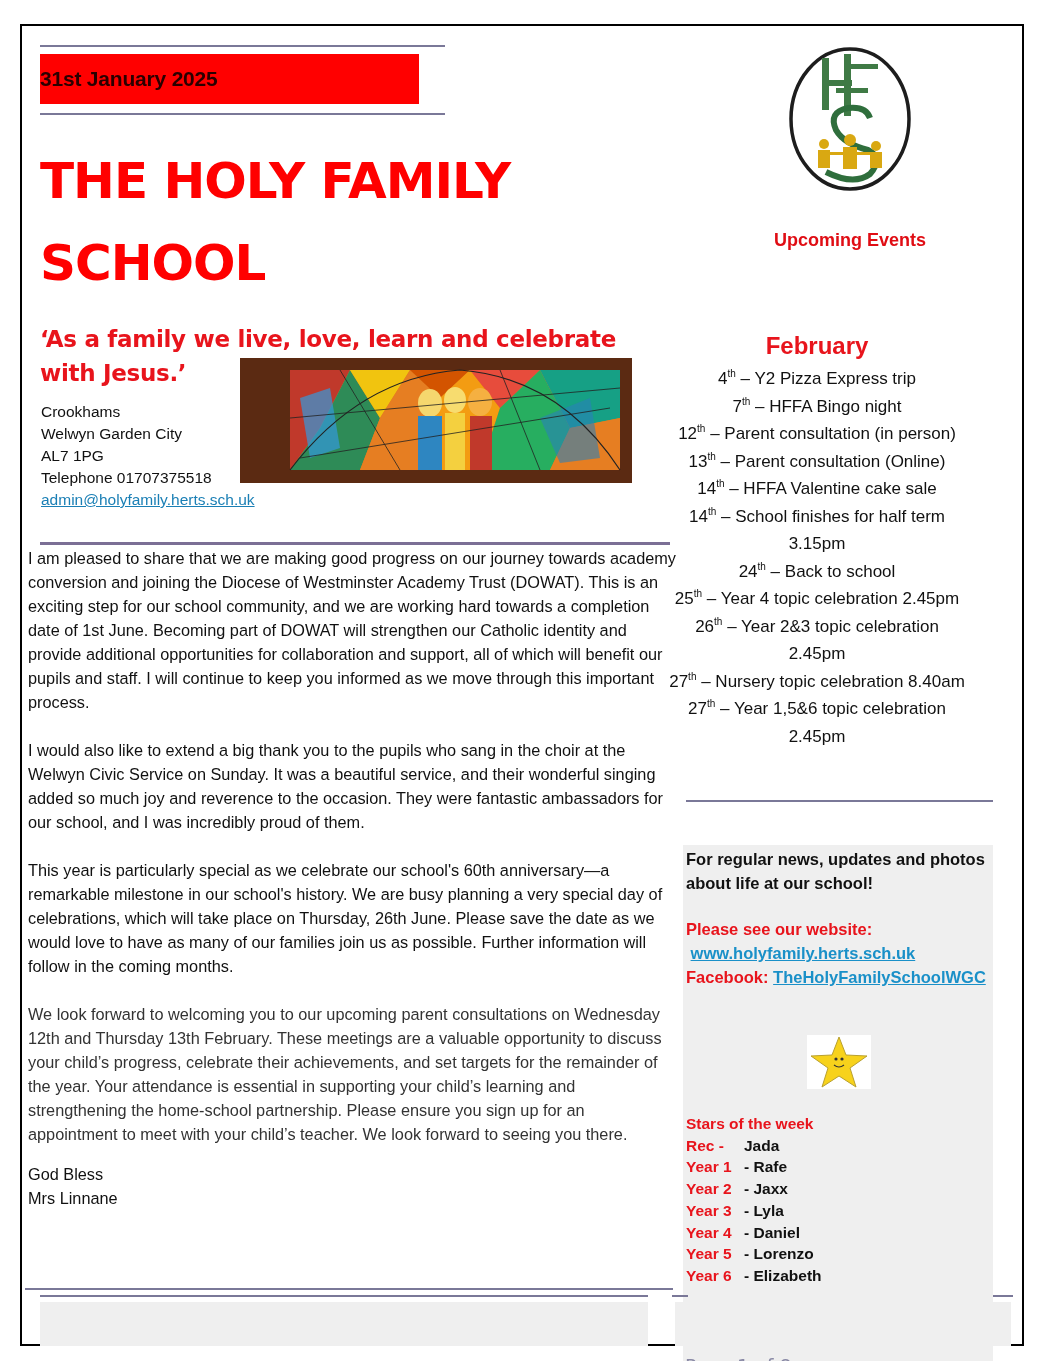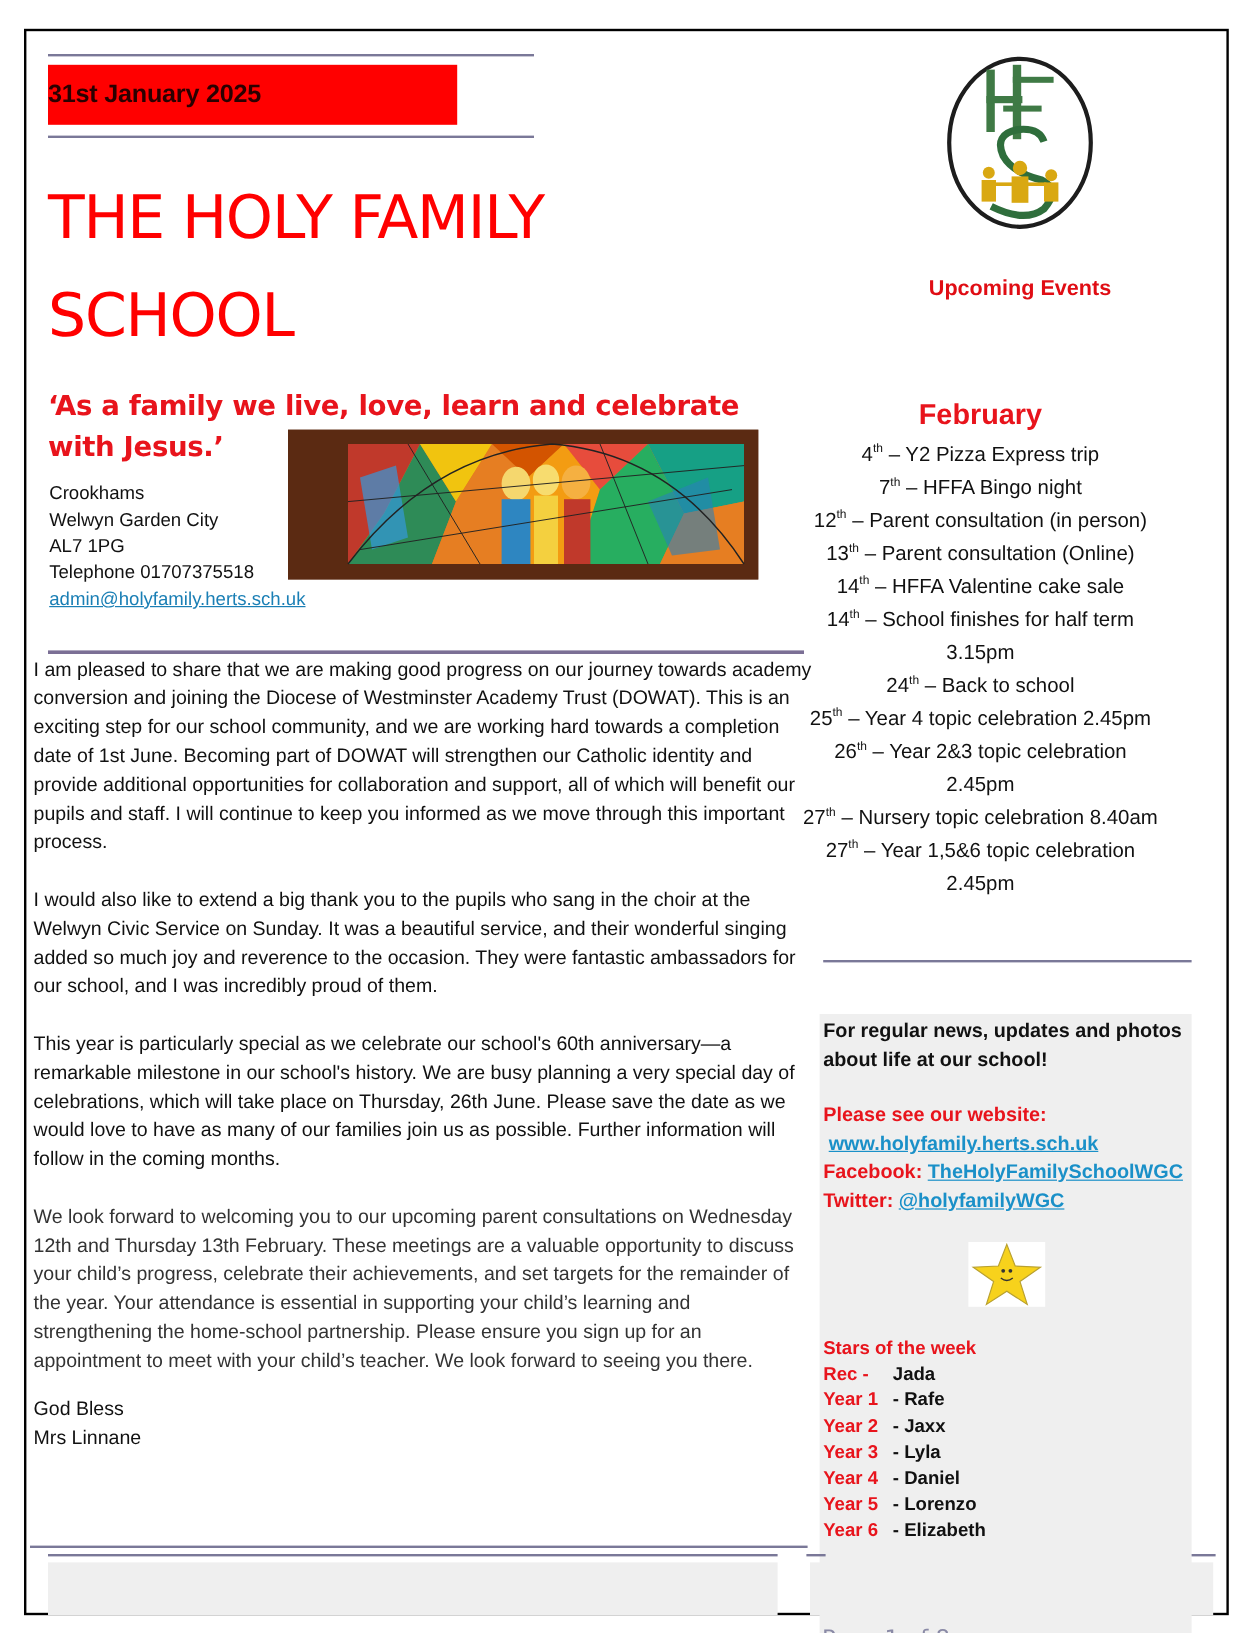--- a/index.html
+++ b/index.html
@@ -4,24 +4,24 @@
 <style>
   * { box-sizing: border-box; margin: 0; padding: 0; }
   html, body { width: 1044px; height: 1361px; background: #ffffff; overflow: hidden; }
   body { position: relative; font-family: "Liberation Sans", sans-serif; color: #111; }
 
   .frame { position: absolute; left: 20px; top: 24px; width: 1004px; height: 1322px; border: 2px solid #000; }
 
   .hr { position: absolute; height: 2px; background: #7a7898; }
   .hr.thick { height: 3px; background: #7b6f95; }
 
-  .date-banner { position: absolute; left: 40px; top: 54px; width: 341px; height: 50px; background: #ff0000; text-decoration: underline; }
+  .date-banner { position: absolute; left: 40px; top: 54px; width: 379px; height: 50px; background: #ff0000; text-decoration: underline; }
   .date-text { position: absolute; left: 0; top: 13px; font-weight: bold; font-size: 21px; color: #2a0000; letter-spacing: -0.2px; }
 
-  .school-title { position: absolute; left: 40px; top: 140px; font-size: 50px; line-height: 82px; color: #ff0000; font-family: "DejaVu Sans", sans-serif; font-weight: normal; letter-spacing: -1px; }
+  .school-title { position: absolute; left: 40px; top: 140px; font-size: 50px; line-height: 82px; color: #ff0000; font-family: "DejaVu Sans", sans-serif; font-weight: bold; letter-spacing: -1px; }
 
   .motto { position: absolute; left: 40px; top: 322px; width: 600px; color: #e8141c; font-weight: bold; font-size: 23px; line-height: 34px; font-family: "DejaVu Sans", sans-serif; letter-spacing: -0.3px; }
 
   .address { position: absolute; left: 41px; top: 401px; font-size: 15.5px; line-height: 22px; color: #111; }
   .address .email { color: #1a7fb5; text-decoration: underline; }
 
   .stained-glass { position: absolute; left: 240px; top: 358px; width: 392px; height: 125px; background: #5a2810; overflow: hidden; }
   .stained-glass svg { width: 100%; height: 100%; display: block; }
 
   .letter { position: absolute; left: 28px; top: 546px; width: 650px; font-size: 16.3px; line-height: 24px; color: #111; }
@@ -172,21 +172,20 @@
 </div>
 
 <div class="hr" style="left:686px;top:800px;width:307px;"></div>
 
 <div class="news-box">
   <div class="lead">For regular news, updates and photos about life at our school!</div>
   <div class="links">
     <div class="red">Please see our website:</div>
     <div>&nbsp;<a class="link">www.holyfamily.herts.sch.uk</a></div>
     <div><span class="red">Facebook: </span><a class="link">TheHolyFamilySchoolWGC</a></div>
-    <div><span class="red">Twitter: </span><a class="link">@holyfamilyWGC</a></div>
   </div>
   <div class="star-img">
     <svg viewBox="0 0 64 54" width="64" height="54">
       <polygon points="32,2 39,20 60,21 43,33 49,52 32,41 15,52 21,33 4,21 25,20" fill="#f7d21c" stroke="#b8a030" stroke-width="1"></polygon>
       <circle cx="29" cy="24" r="1.6" fill="#333"></circle>
       <circle cx="35" cy="24" r="1.6" fill="#333"></circle>
       <path d="M27 30 Q32 34 37 30" fill="none" stroke="#333" stroke-width="1.2"></path>
     </svg>
   </div>
   <div class="stars">

